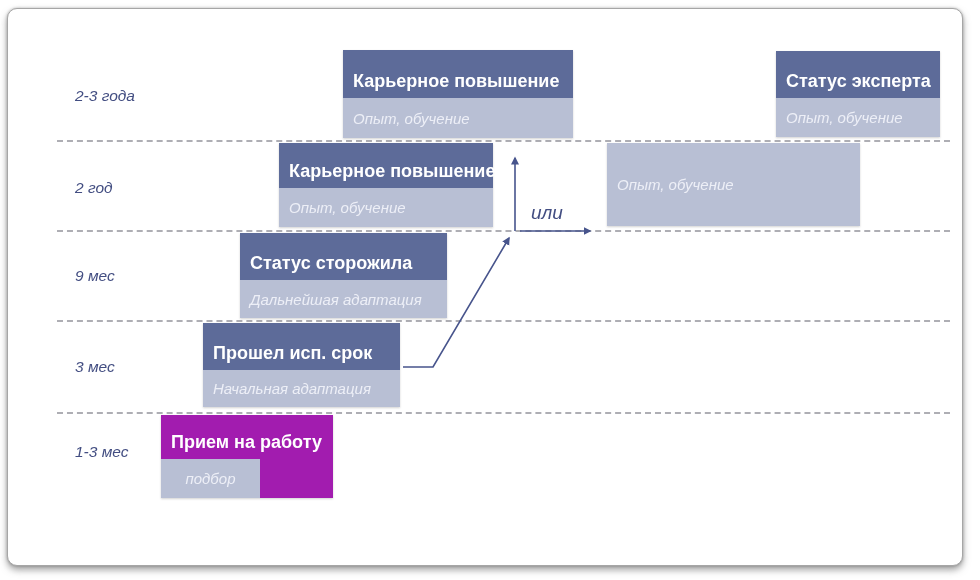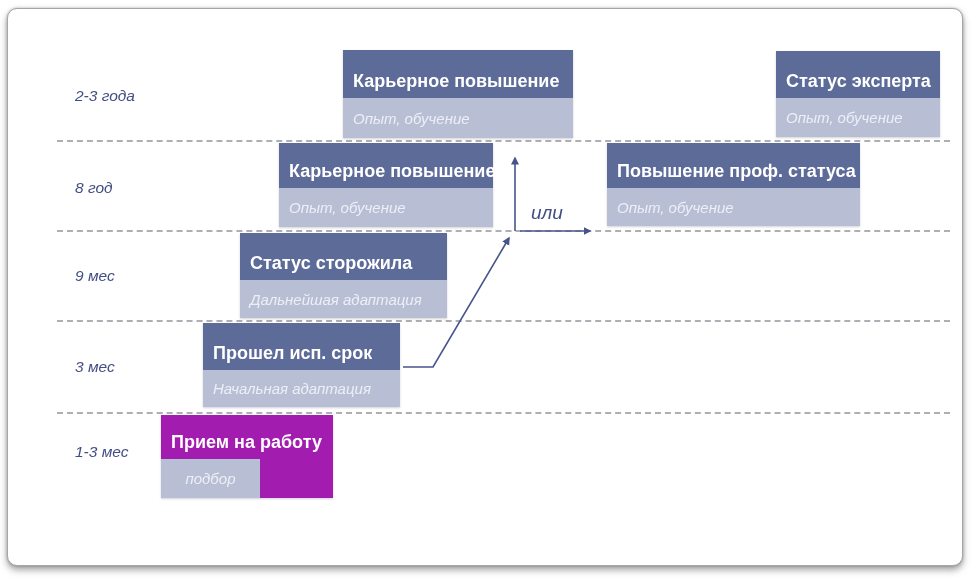--- a/index.html
+++ b/index.html
@@ -100,40 +100,39 @@
 <div class="stage-wrap">
 
   <div class="card"></div>
 
   <div class="sep" style="top:140px"></div>
   <div class="sep" style="top:230px"></div>
   <div class="sep" style="top:320px"></div>
   <div class="sep" style="top:412px"></div>
 
   <div class="tlabel" style="top:87px">2-3 года</div>
-  <div class="tlabel" style="top:179px">8 год</div>
+  <div class="tlabel" style="top:179px">2 год</div>
   <div class="tlabel" style="top:267px">9 мес</div>
   <div class="tlabel" style="top:358px">3 мес</div>
   <div class="tlabel" style="top:443px">1-3 мес</div>
 
   <div class="box" style="left:343px;top:50px;width:230px;height:88px">
     <div class="box-title" style="height:48px">Карьерное повышение</div>
     <div class="box-sub">Опыт, обучение</div>
   </div>
   <div class="box" style="left:776px;top:51px;width:164px;height:86px">
     <div class="box-title" style="height:47px">Статус эксперта</div>
     <div class="box-sub">Опыт, обучение</div>
   </div>
 
   <div class="box" style="left:279px;top:143px;width:214px;height:84px">
     <div class="box-title" style="height:45px">Карьерное повышение</div>
     <div class="box-sub">Опыт, обучение</div>
   </div>
   <div class="box" style="left:607px;top:143px;width:253px;height:83px">
-    <div class="box-title" style="height:45px">Повышение проф. статуса</div>
     <div class="box-sub">Опыт, обучение</div>
   </div>
 
   <div class="box" style="left:203px;top:323px;width:197px;height:84px">
     <div class="box-title" style="height:47px">Прошел исп. срок</div>
     <div class="box-sub">Начальная адаптация</div>
   </div>
 
   <div class="box" style="left:240px;top:233px;width:207px;height:85px">
     <div class="box-title" style="height:47px">Статус сторожила</div>

